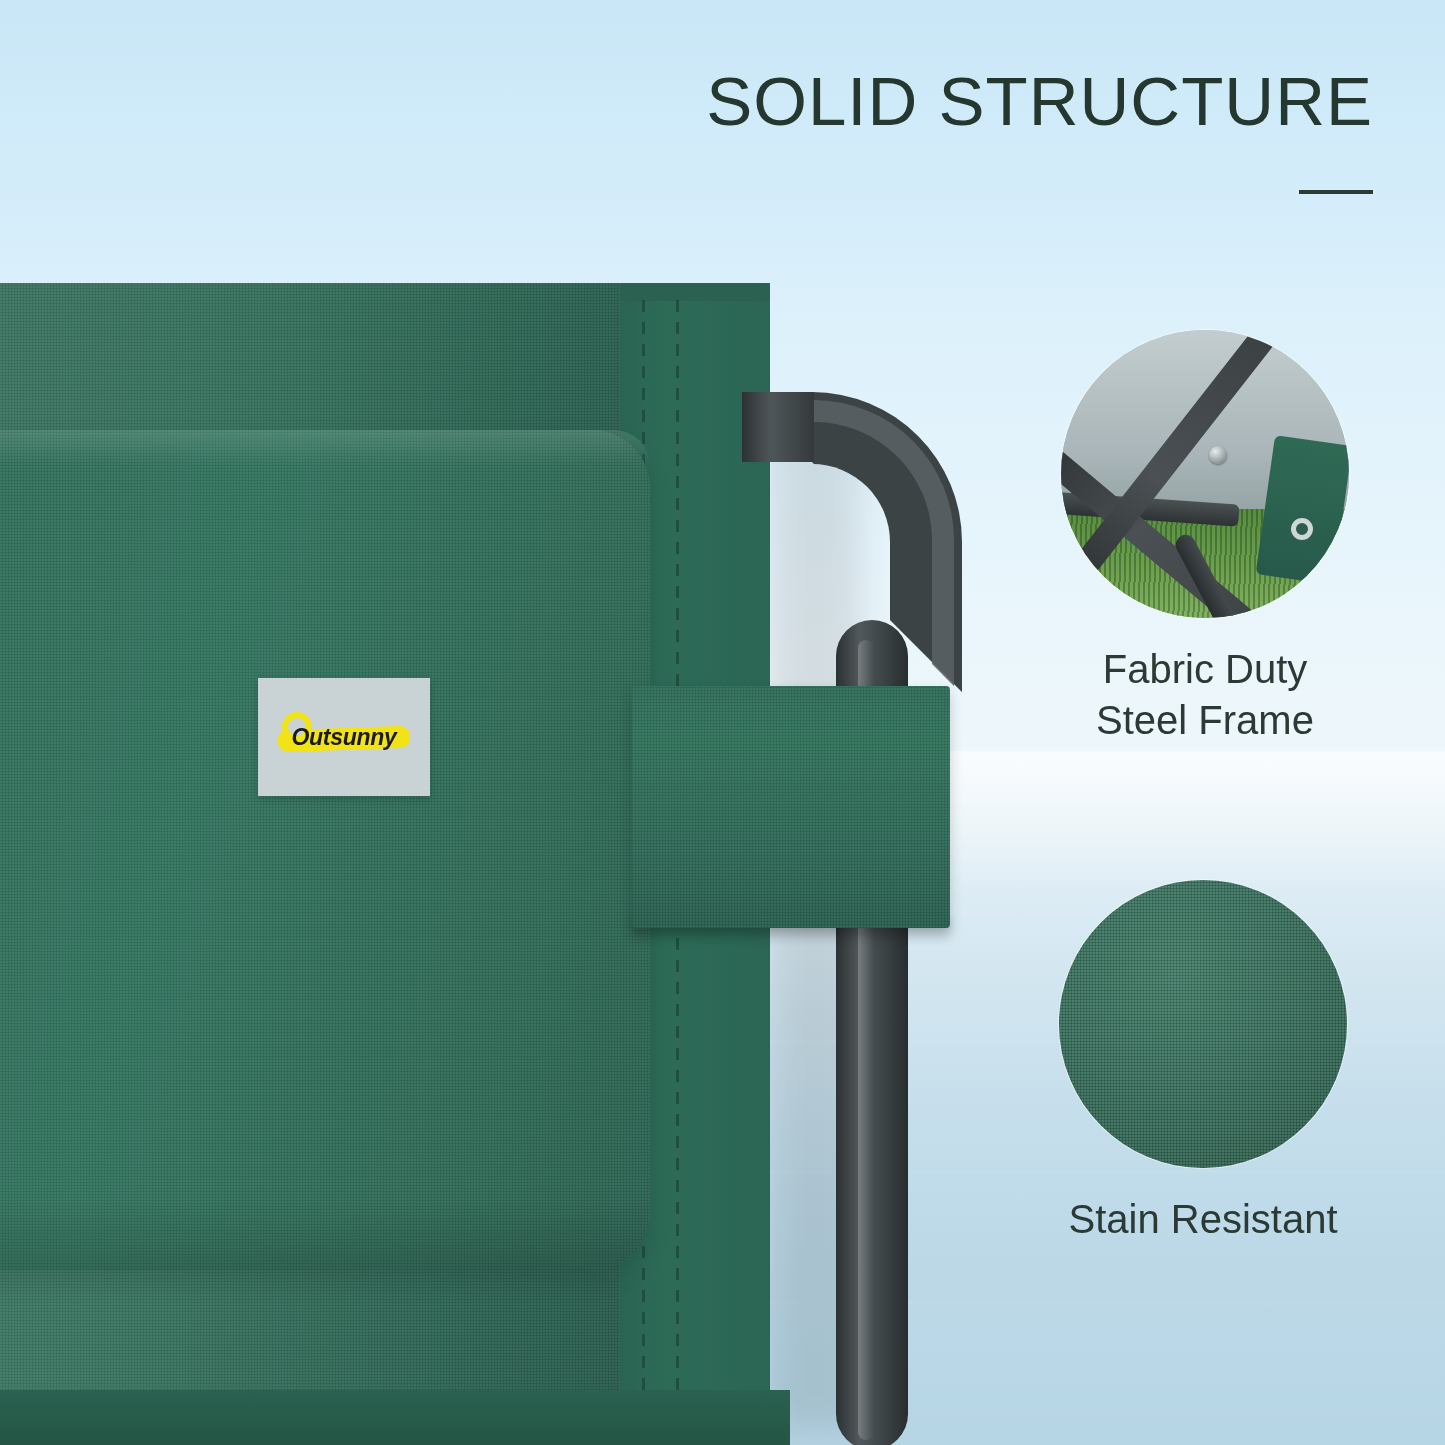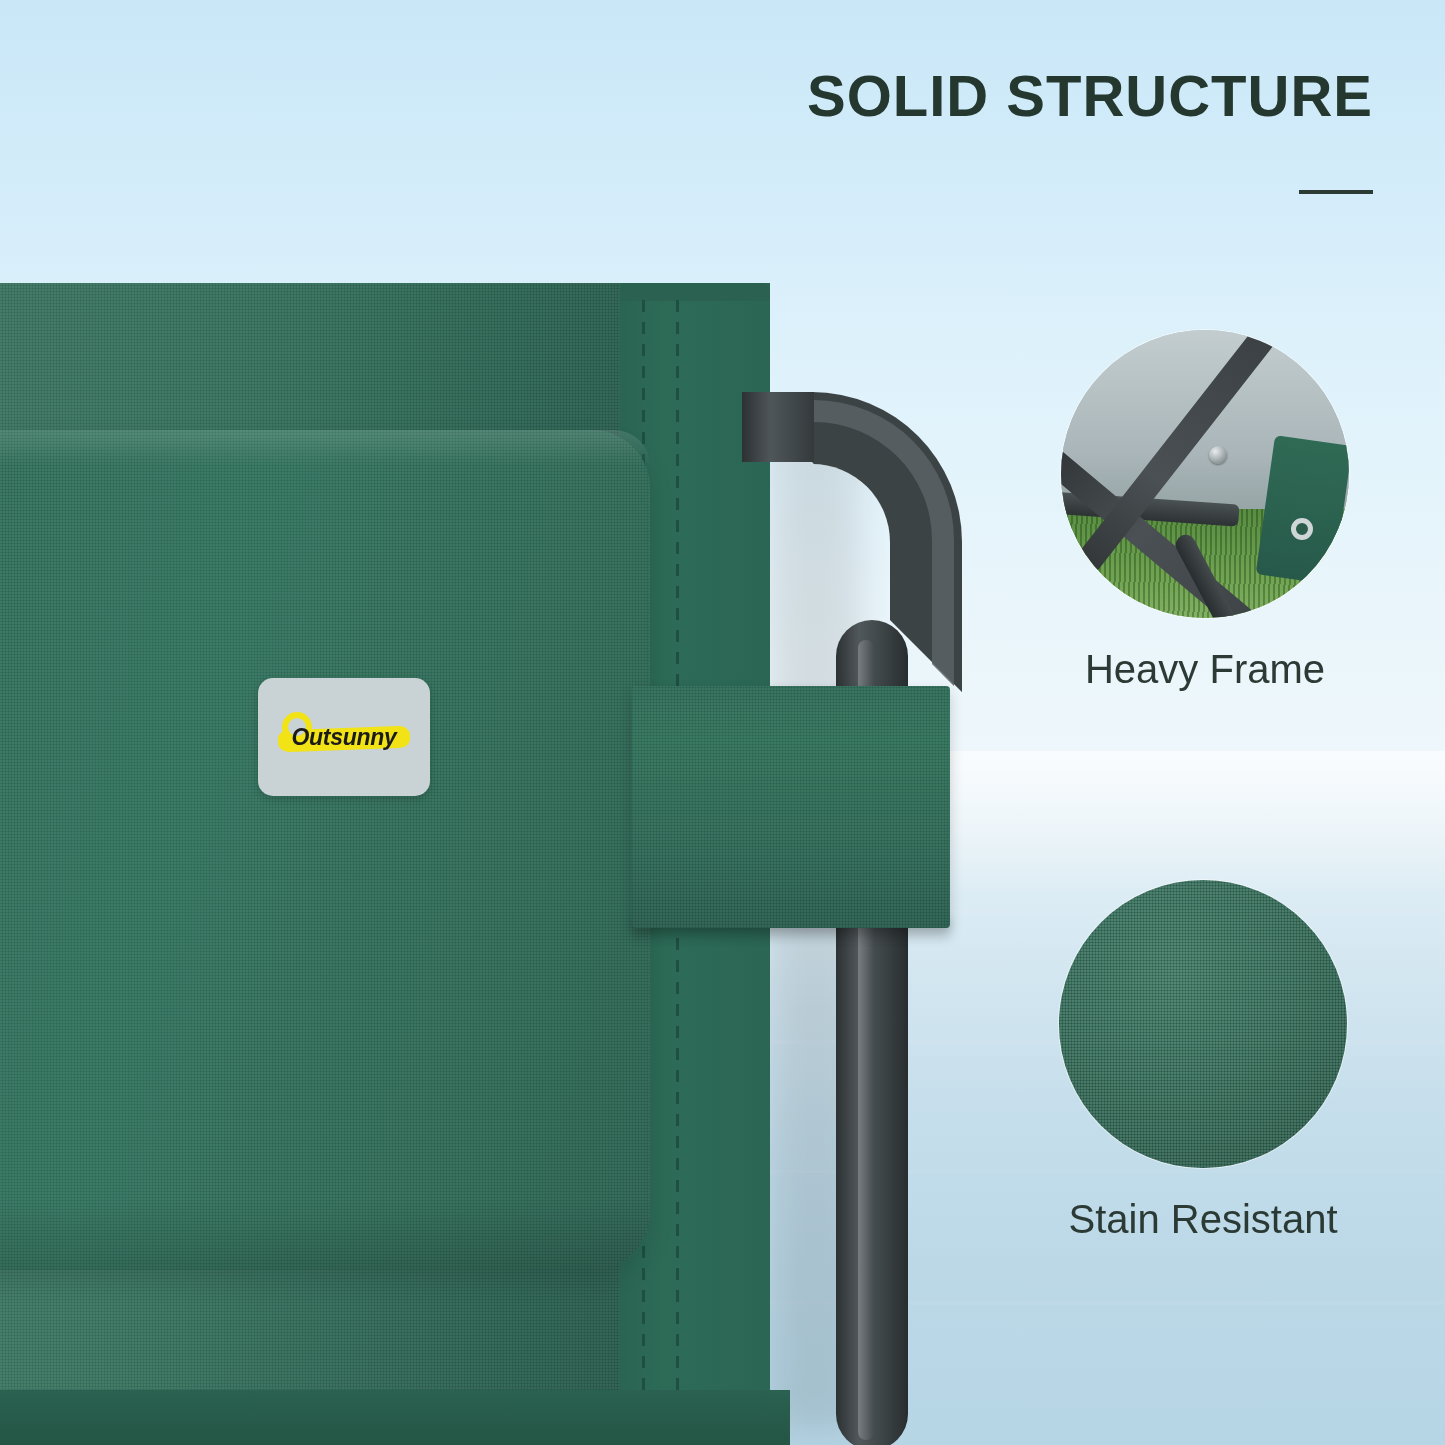--- a/index.html
+++ b/index.html
@@ -41,22 +41,22 @@
     position: absolute;
     left: 0; right: 0;
     background: rgba(255,255,255,0.16);
   }
 
   
   .title {
     position: absolute;
     right: 72px;
     top: 62px;
-    font-size: 58px;
-    font-weight: bold;
+    font-size: 69px;
+    font-weight: normal;
     letter-spacing: 1px;
     color: #243830;
     text-align: right;
     white-space: nowrap;
   }
   .title-rule {
     position: absolute;
     right: 72px;
     top: 190px;
     width: 74px;
@@ -246,21 +246,21 @@
     left: 0; bottom: 0; width: 100%; height: 70px;
     background: linear-gradient(to top, rgba(0,0,0,0.13), rgba(0,0,0,0));
     border-radius: 0 0 58px 0;
   }
 
   .logo-plate {
     position: absolute;
     left: 258px; top: 678px;
     width: 172px; height: 118px;
     background: #c9d2d4;
-    border-radius: 15px;
+    border-radius: 0;
     box-shadow: 0 3px 8px rgba(0,0,0,0.18);
     display: flex;
     align-items: center;
     justify-content: center;
   }
   .logo-word {
     font-size: 23px;
     font-weight: bold;
     font-style: italic;
     color: #1b1b1b;
@@ -433,21 +433,22 @@
     <div class="pf-grass"></div>
     <div class="green-patch"></div>
     <div class="grommet"></div>
     <div class="bar bar-c"></div>
     <div class="bar bar-a"></div>
     <div class="bar bar-b"></div>
     <div class="bar bar-d"></div>
     <div class="rivet"></div>
   </div>
   <div class="feature-label">
-    <div>Heavy Frame</div>
+    <div>Fabric Duty</div>
+    <div>Steel Frame</div>
   </div>
 </div>
 
 <div class="feature feature-2">
   <div class="circle photo-fabric"></div>
   <div class="feature-label">
     <div>Stain Resistant</div>
   </div>
 </div>
 

